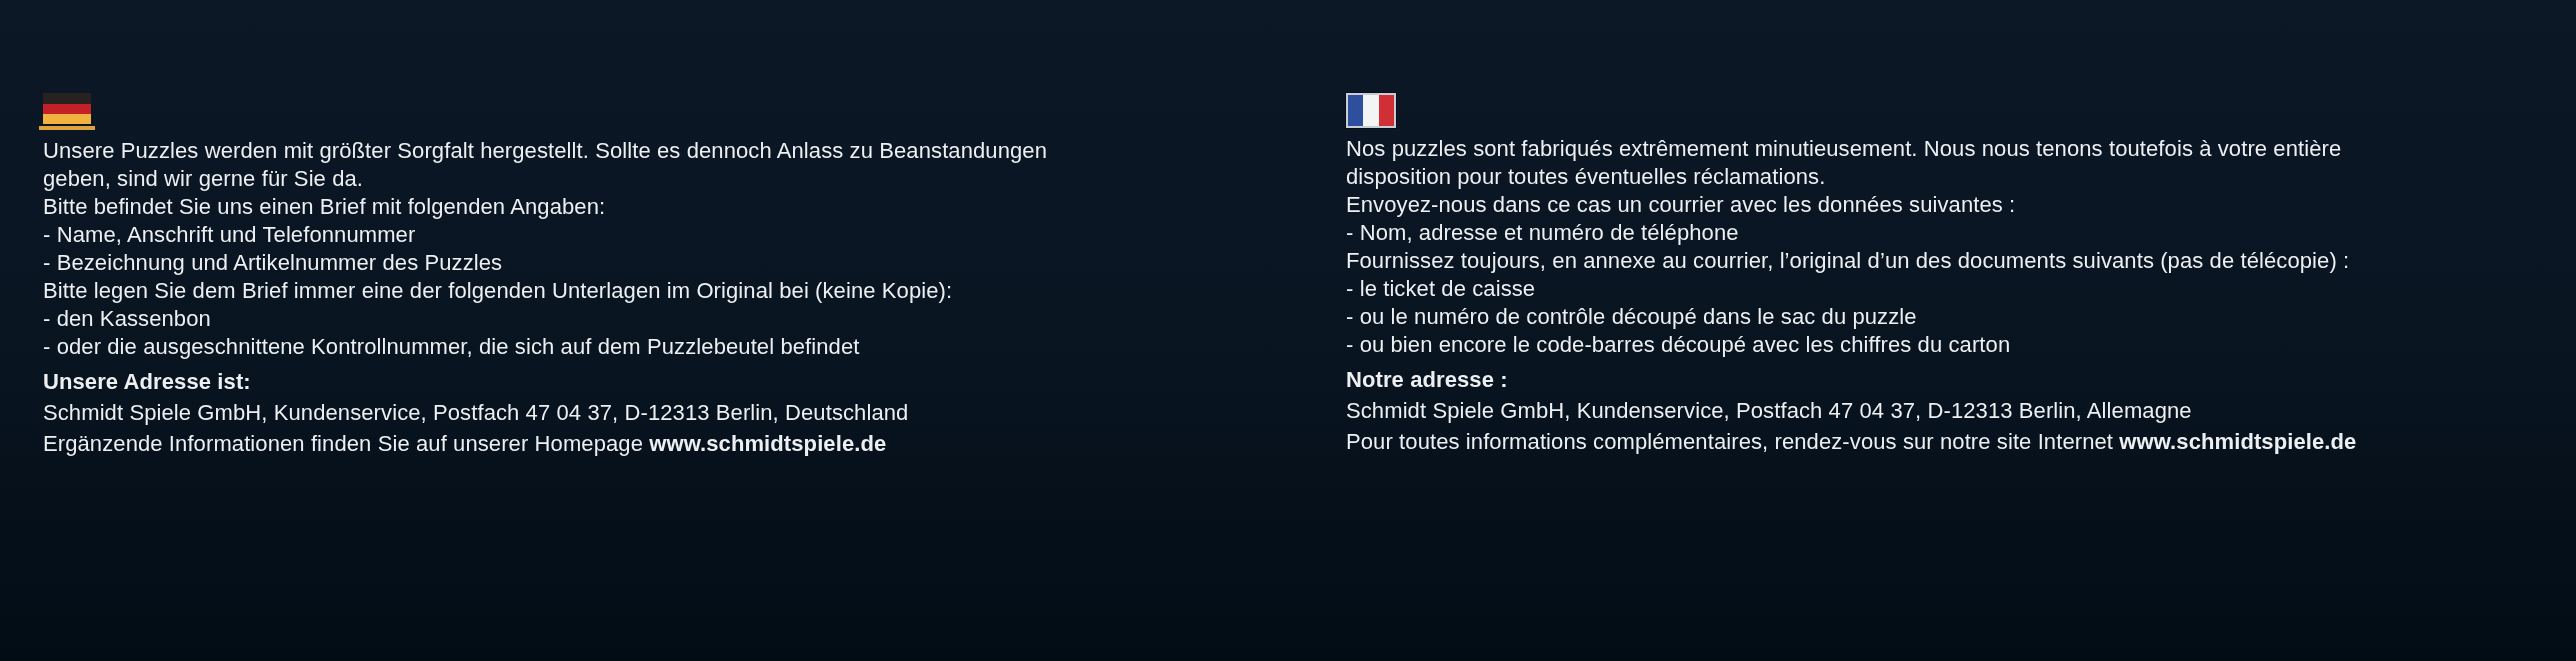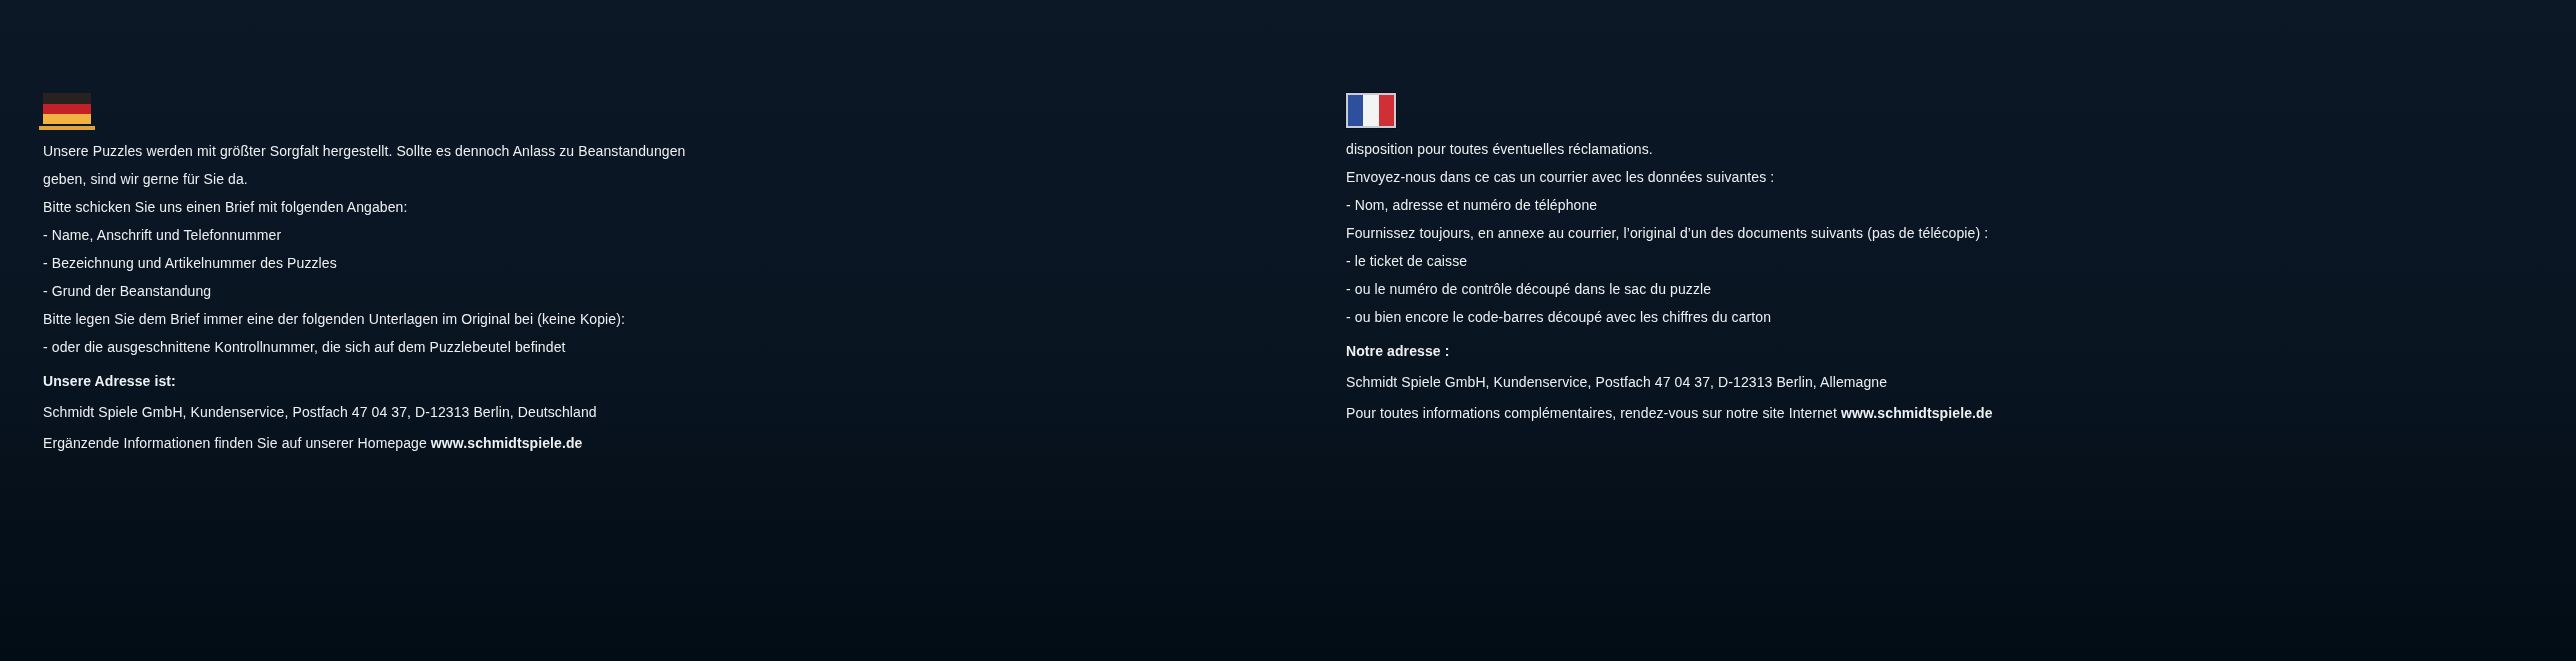--- a/index.html
+++ b/index.html
@@ -68,21 +68,21 @@
     overflow: hidden;
     box-shadow: 0 0 0 0.8px rgba(0,0,0,0.35);
   }
   .fr-stripe { flex: 1 1 0; height: 100%; }
   .fr-blue  { background: var(--fr-blue); }
   .fr-white { background: var(--fr-white); }
   .fr-red   { background: var(--fr-red); }
 
   .lines { }
   .line {
-    font-size: 14px;
+    font-size: 22px;
     line-height: 28px;
     white-space: nowrap;
     letter-spacing: 0.1px;
   }
   .line.tall { line-height: 31px; }
   .line.gap  { margin-top: 5px; }
   .bold { font-weight: bold; }
 </style>
 </head>
 <body>
@@ -94,41 +94,42 @@
       <div class="flag-de">
         <div class="de-stripe de-black"></div>
         <div class="de-stripe de-red"></div>
         <div class="de-stripe de-gold"></div>
       </div>
       <div class="de-shelf"></div>
     </div>
     <div class="lines">
         <div class="line"><span>Unsere Puzzles werden mit größter Sorgfalt hergestellt. Sollte es dennoch Anlass zu Beanstandungen</span></div>
         <div class="line"><span>geben, sind wir gerne für Sie da.</span></div>
-        <div class="line"><span>Bitte schicken Sie uns einen Brief mit folgenden Angaben:</span></div>
+        <div class="line"><span>Bitte befindet Sie uns einen Brief mit folgenden Angaben:</span></div>
         <div class="line"><span>- Name, Anschrift und Telefonnummer</span></div>
         <div class="line"><span>- Bezeichnung und Artikelnummer des Puzzles</span></div>
-        <div class="line"><span>- Grund der Beanstandung</span></div>
         <div class="line"><span>Bitte legen Sie dem Brief immer eine der folgenden Unterlagen im Original bei (keine Kopie):</span></div>
+        <div class="line"><span>- den Kassenbon</span></div>
         <div class="line"><span>- oder die ausgeschnittene Kontrollnummer, die sich auf dem Puzzlebeutel befindet</span></div>
         <div class="line gap tall"><span class="bold">Unsere Adresse ist:</span></div>
         <div class="line tall"><span>Schmidt Spiele GmbH, Kundenservice, Postfach 47 04 37, D-12313 Berlin, Deutschland</span></div>
         <div class="line tall"><span>Ergänzende Informationen finden Sie auf unserer Homepage </span><span class="bold">www.schmidtspiele.de</span></div>
       </div>
   </section>
 
   <section class="column" id="col-french">
     <div class="flag-wrap">
       <div class="flag-fr">
         <div class="fr-stripe fr-blue"></div>
         <div class="fr-stripe fr-white"></div>
         <div class="fr-stripe fr-red"></div>
       </div>
     </div>
     <div class="lines">
+        <div class="line"><span>Nos puzzles sont fabriqués extrêmement minutieusement. Nous nous tenons toutefois à votre entière</span></div>
         <div class="line"><span>disposition pour toutes éventuelles réclamations.</span></div>
         <div class="line"><span>Envoyez-nous dans ce cas un courrier avec les données suivantes :</span></div>
         <div class="line"><span>- Nom, adresse et numéro de téléphone</span></div>
         <div class="line"><span>Fournissez toujours, en annexe au courrier, l’original d’un des documents suivants (pas de télécopie) :</span></div>
         <div class="line"><span>- le ticket de caisse</span></div>
         <div class="line"><span>- ou le numéro de contrôle découpé dans le sac du puzzle</span></div>
         <div class="line"><span>- ou bien encore le code-barres découpé avec les chiffres du carton</span></div>
         <div class="line gap tall"><span class="bold">Notre adresse :</span></div>
         <div class="line tall"><span>Schmidt Spiele GmbH, Kundenservice, Postfach 47 04 37, D-12313 Berlin, Allemagne</span></div>
         <div class="line tall"><span>Pour toutes informations complémentaires, rendez-vous sur notre site Internet </span><span class="bold">www.schmidtspiele.de</span></div>

